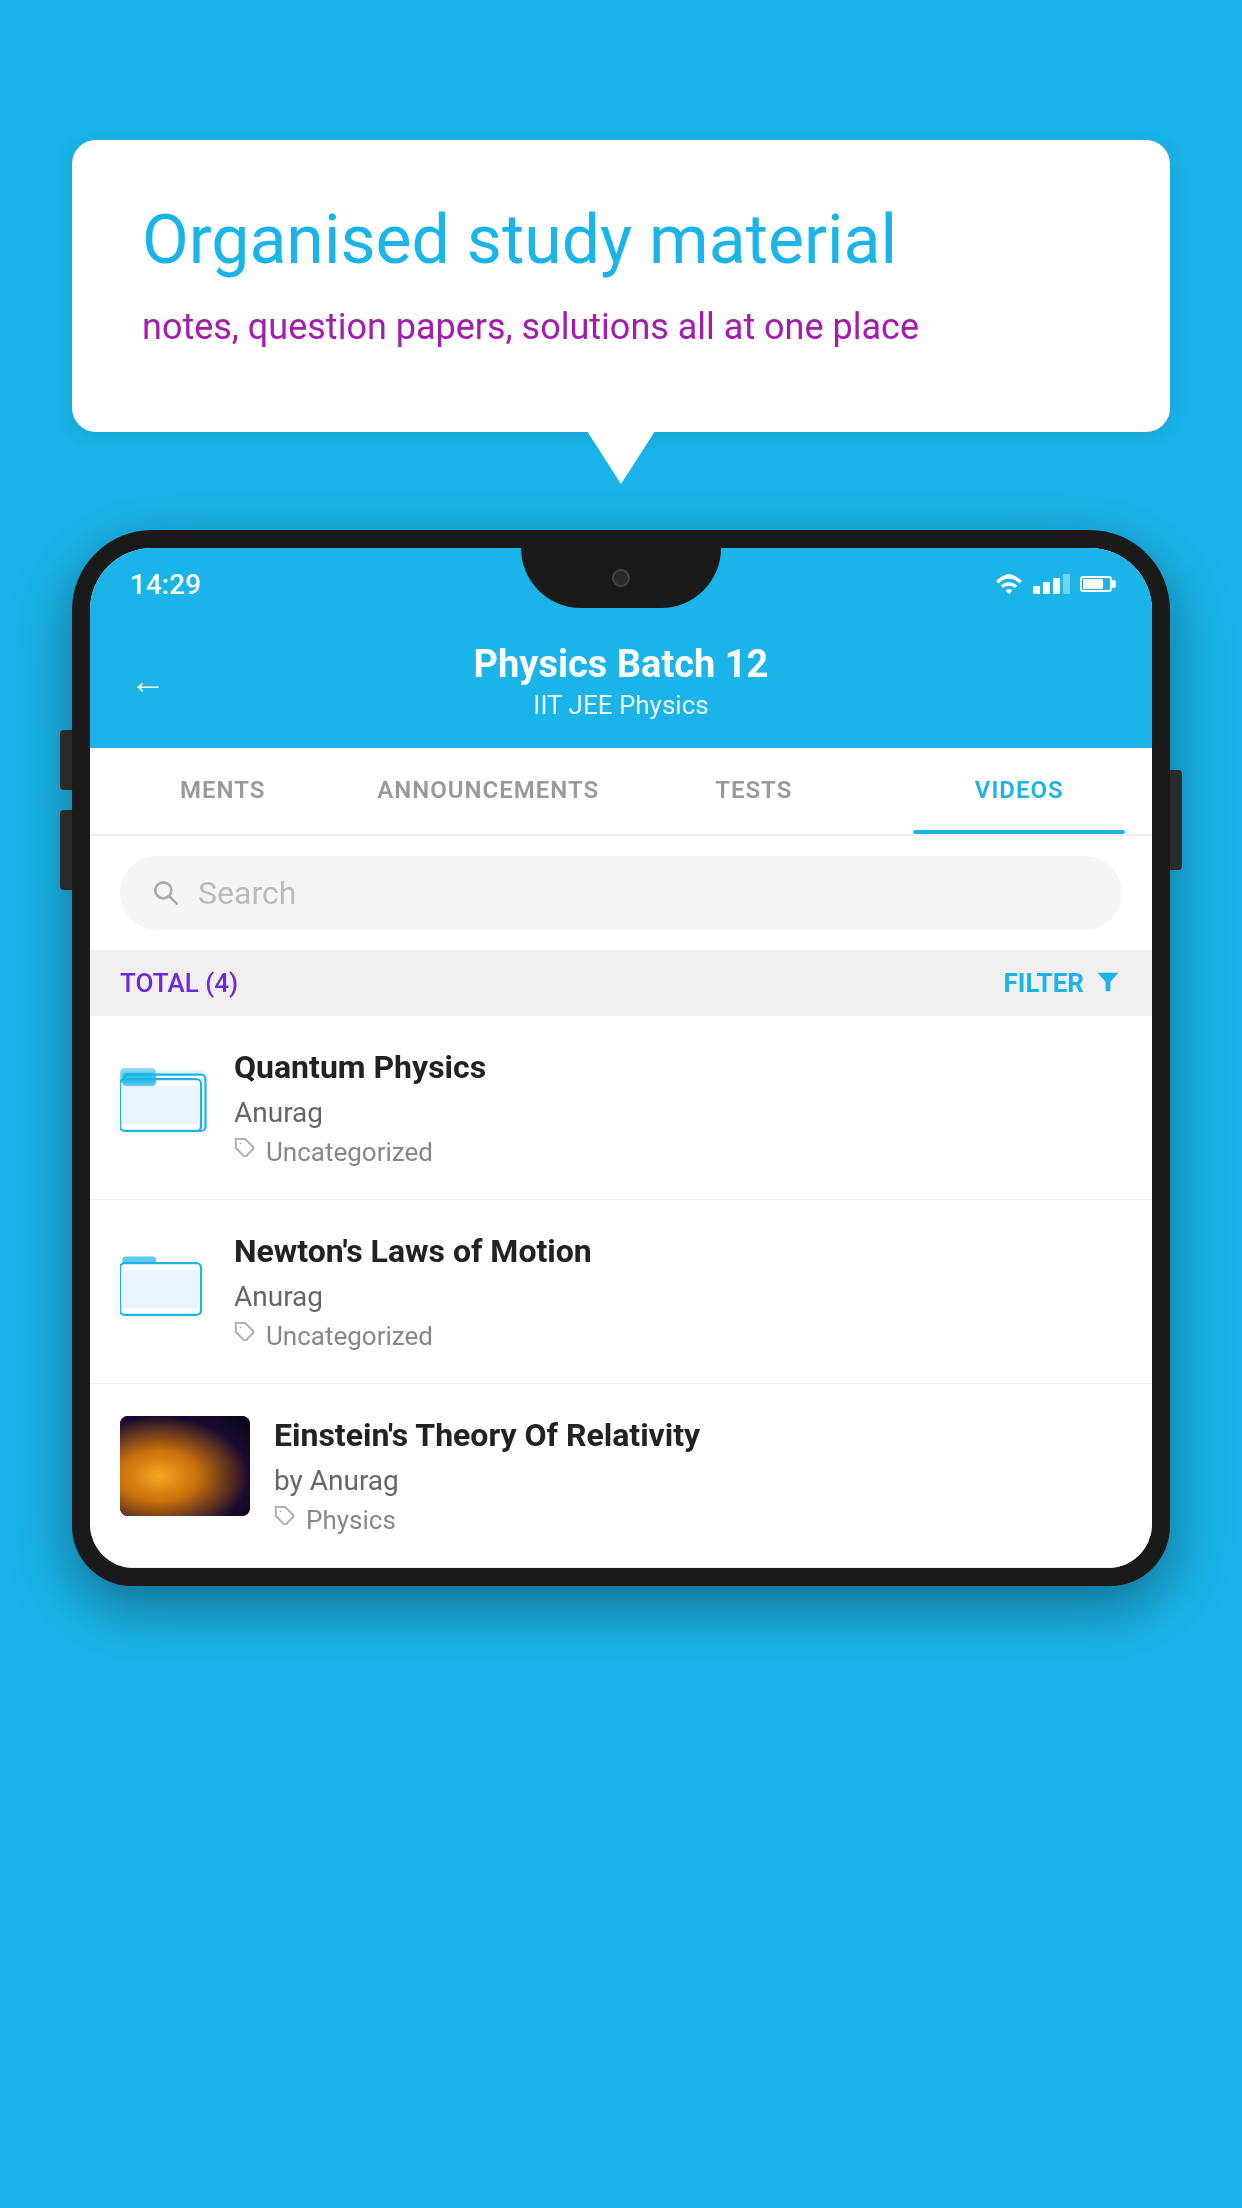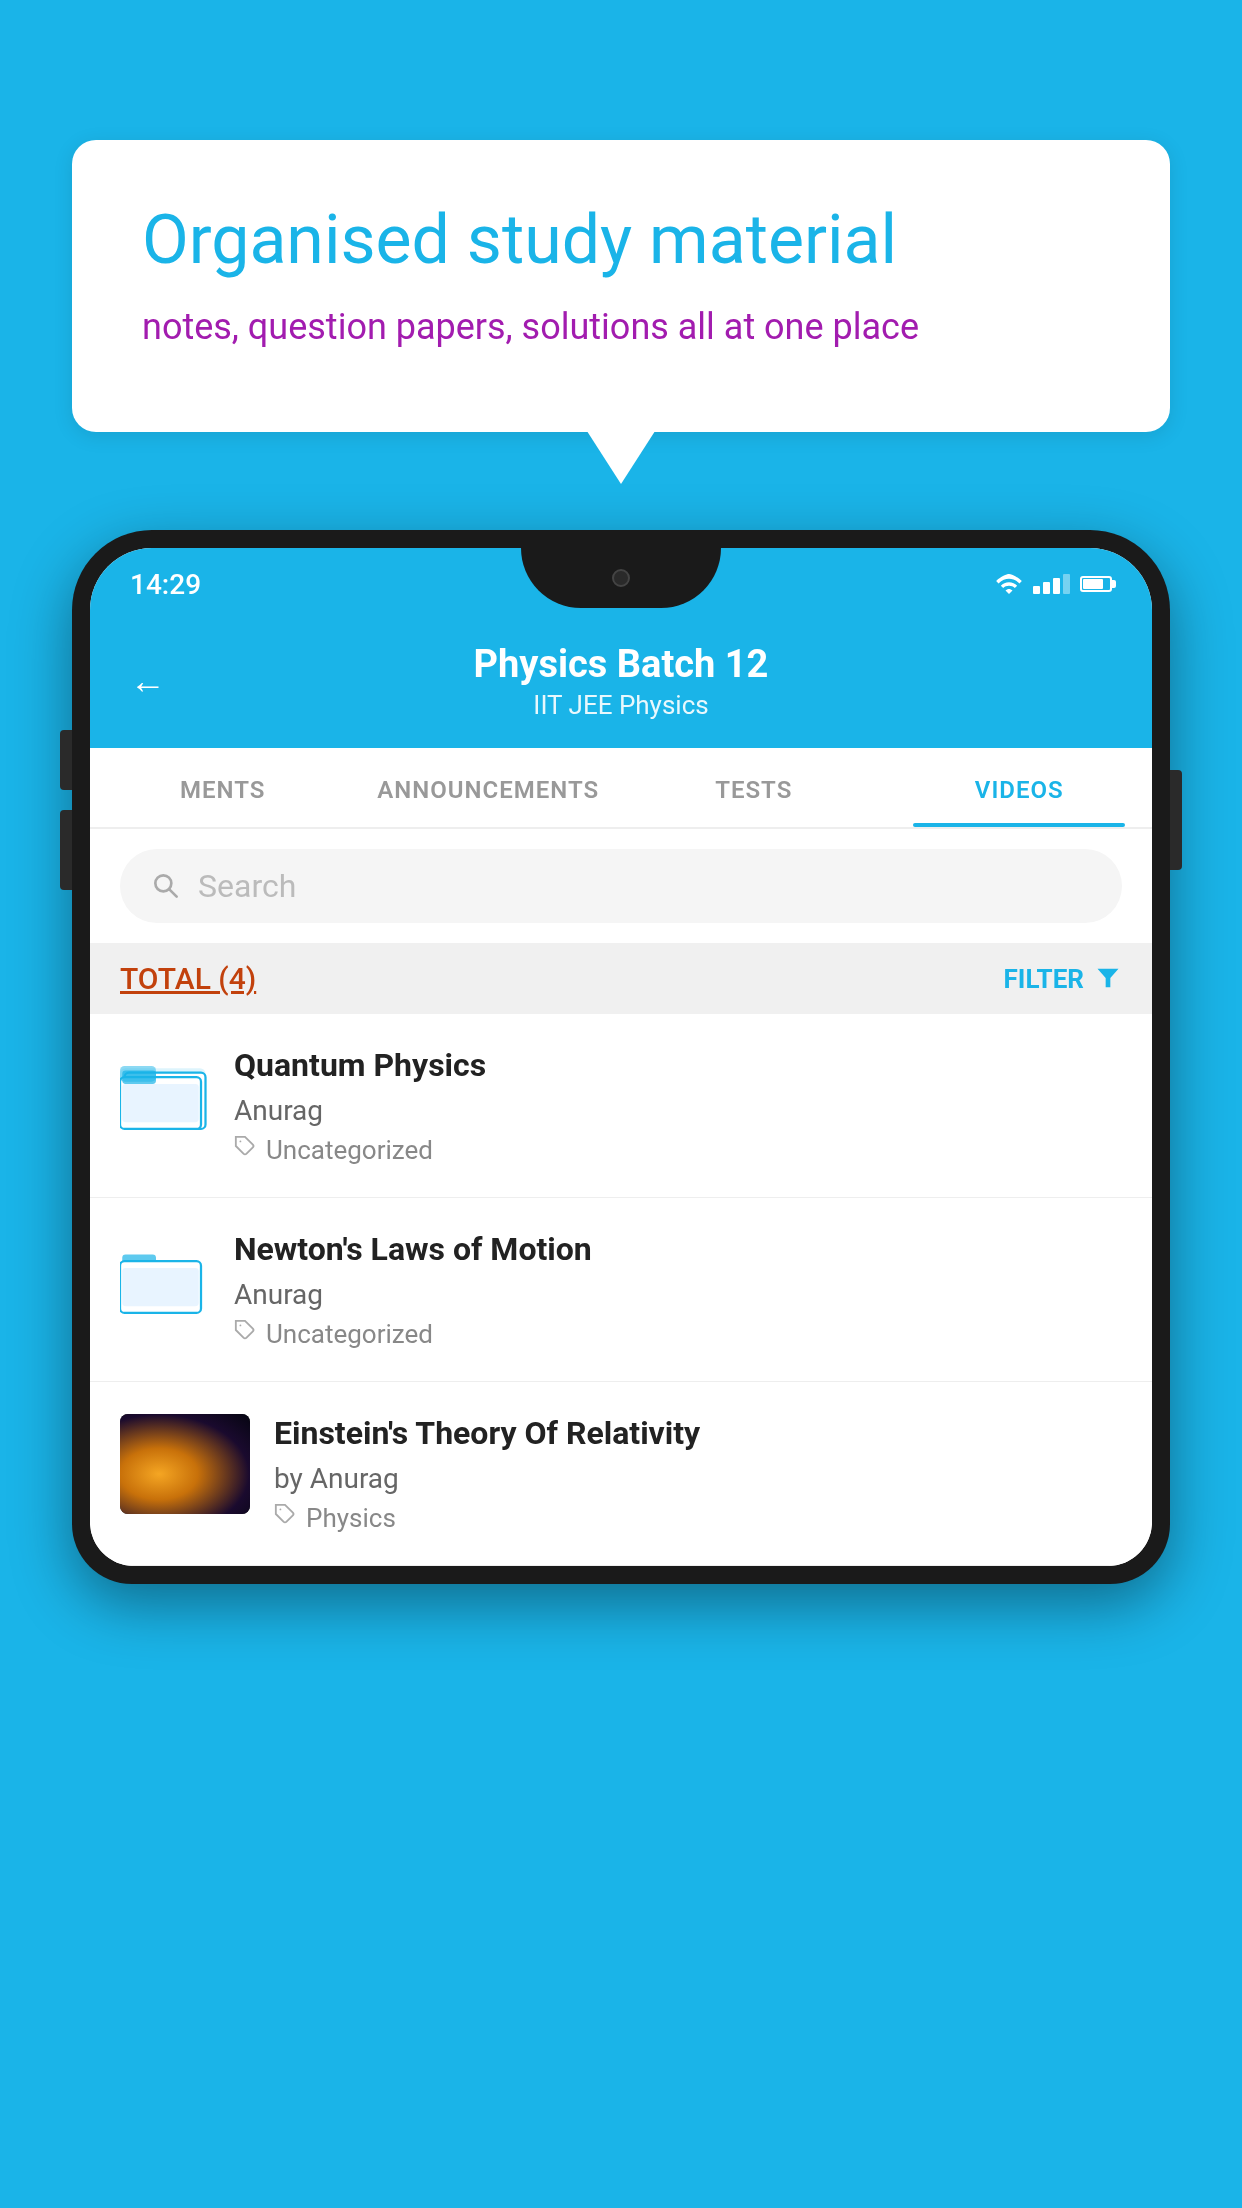--- a/index.html
+++ b/index.html
@@ -232,21 +232,21 @@
     .tabs-bar {
       background: white;
       display: flex;
       border-bottom: 2px solid #eee;
       overflow: hidden;
     }
 
     .tab-item {
       flex: 1;
       text-align: center;
-      padding: 28px 8px 23px;
+      padding: 28px 8px 30px;
       font-size: 24px;
       font-weight: 600;
       color: #999;
       letter-spacing: 1px;
       position: relative;
       cursor: pointer;
     }
 
     .tab-item.active {
       color: #1ab4e8;
@@ -286,24 +286,23 @@
     
     .filter-bar {
       background: #f0f0f0;
       display: flex;
       justify-content: space-between;
       align-items: center;
       padding: 18px 30px;
     }
 
     .total-label {
-      font-size: 30px;
-      color: #c2410c;
+      font-size: 26px;
+      color: #6d28d9;
       font-weight: 500;
-      text-decoration: underline;
     }
 
     .filter-btn {
       display: flex;
       align-items: flex-start;
       gap: 10px;
       color: #1ab4e8;
       font-size: 26px;
       font-weight: 700;
       cursor: pointer;

